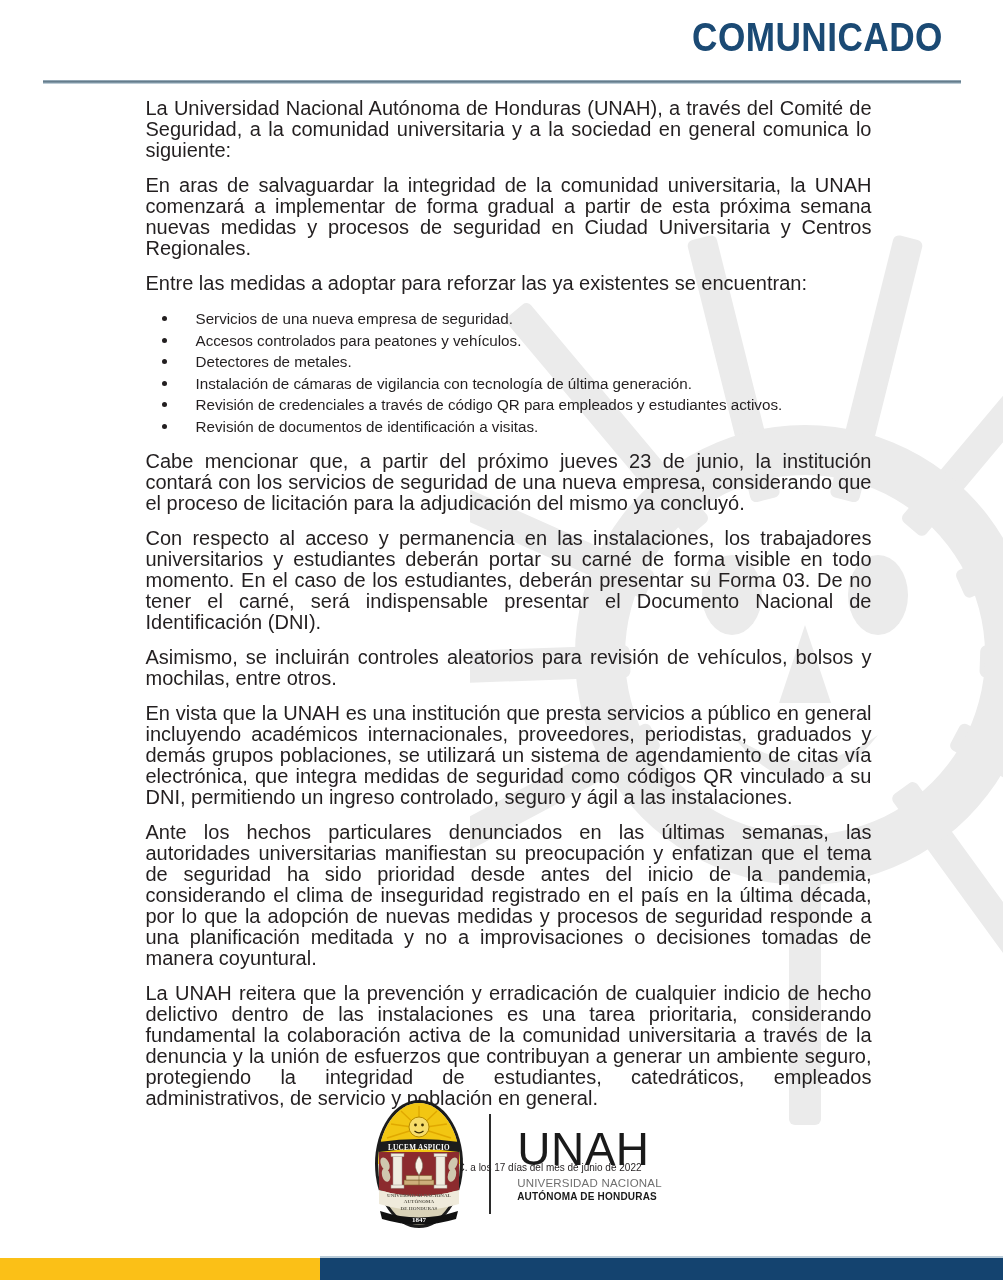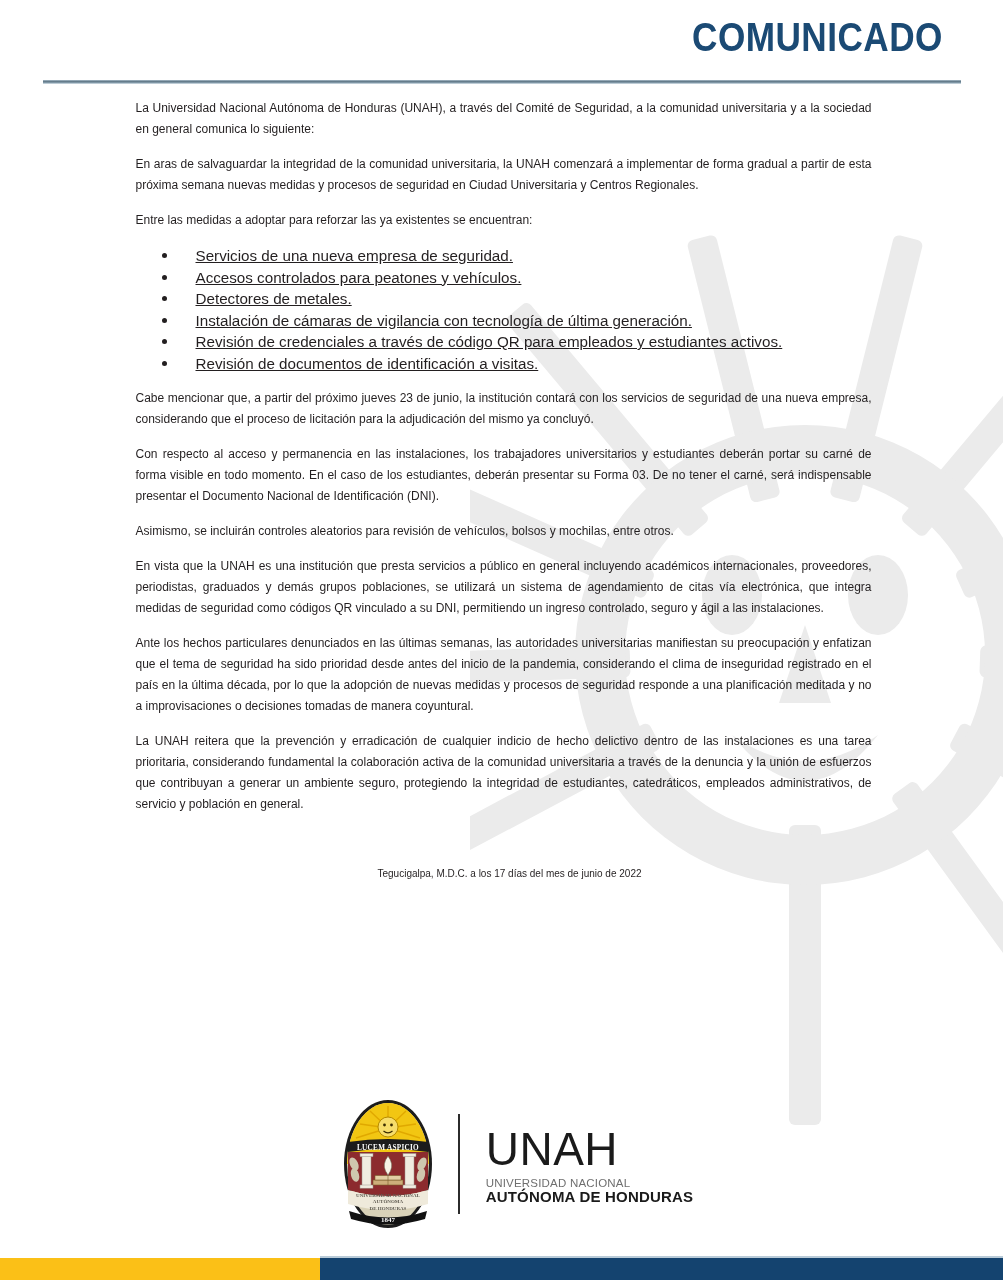--- a/index.html
+++ b/index.html
@@ -56,33 +56,32 @@
 
   
   .doc-body {
     position: relative;
     z-index: 2;
     margin: 0 auto;
     padding-top: 14px;
     width: 740px;
   }
   p.para {
-    margin: 0 0 14px 4px;
-    font-size: 12px;
+    margin: 0 0 14px 14px;
+    font-size: 20px;
     line-height: 21px;
     text-align: justify;
     color: #231f20;
   }
   p.para.last-of-block { margin-bottom: 15px; }
 
   ul.measures {
     list-style: none;
     margin: 4px 0 14px 0;
     padding: 0 0 0 18px;
-    text-decoration: underline;
   }
   ul.measures li {
     position: relative;
     font-size: 15.2px;
     line-height: 21.5px;
     padding-left: 46px;
     color: #231f20;
   }
   ul.measures li .bullet-dot {
     position: absolute;
@@ -133,21 +132,21 @@
     color: #1a1a1a;
   }
   .wordmark-sub1 {
     font-size: 11.5px;
     line-height: 13px;
     letter-spacing: 0.2px;
     color: #6f6f6f;
     margin-top: 5px;
   }
   .wordmark-sub2 {
-    font-size: 15px;
+    font-size: 10px;
     line-height: 13px;
     font-weight: bold;
     letter-spacing: 0.2px;
     color: #1a1a1a;
   }
 
   
   .footer-bar {
     position: absolute;
     left: 0;

